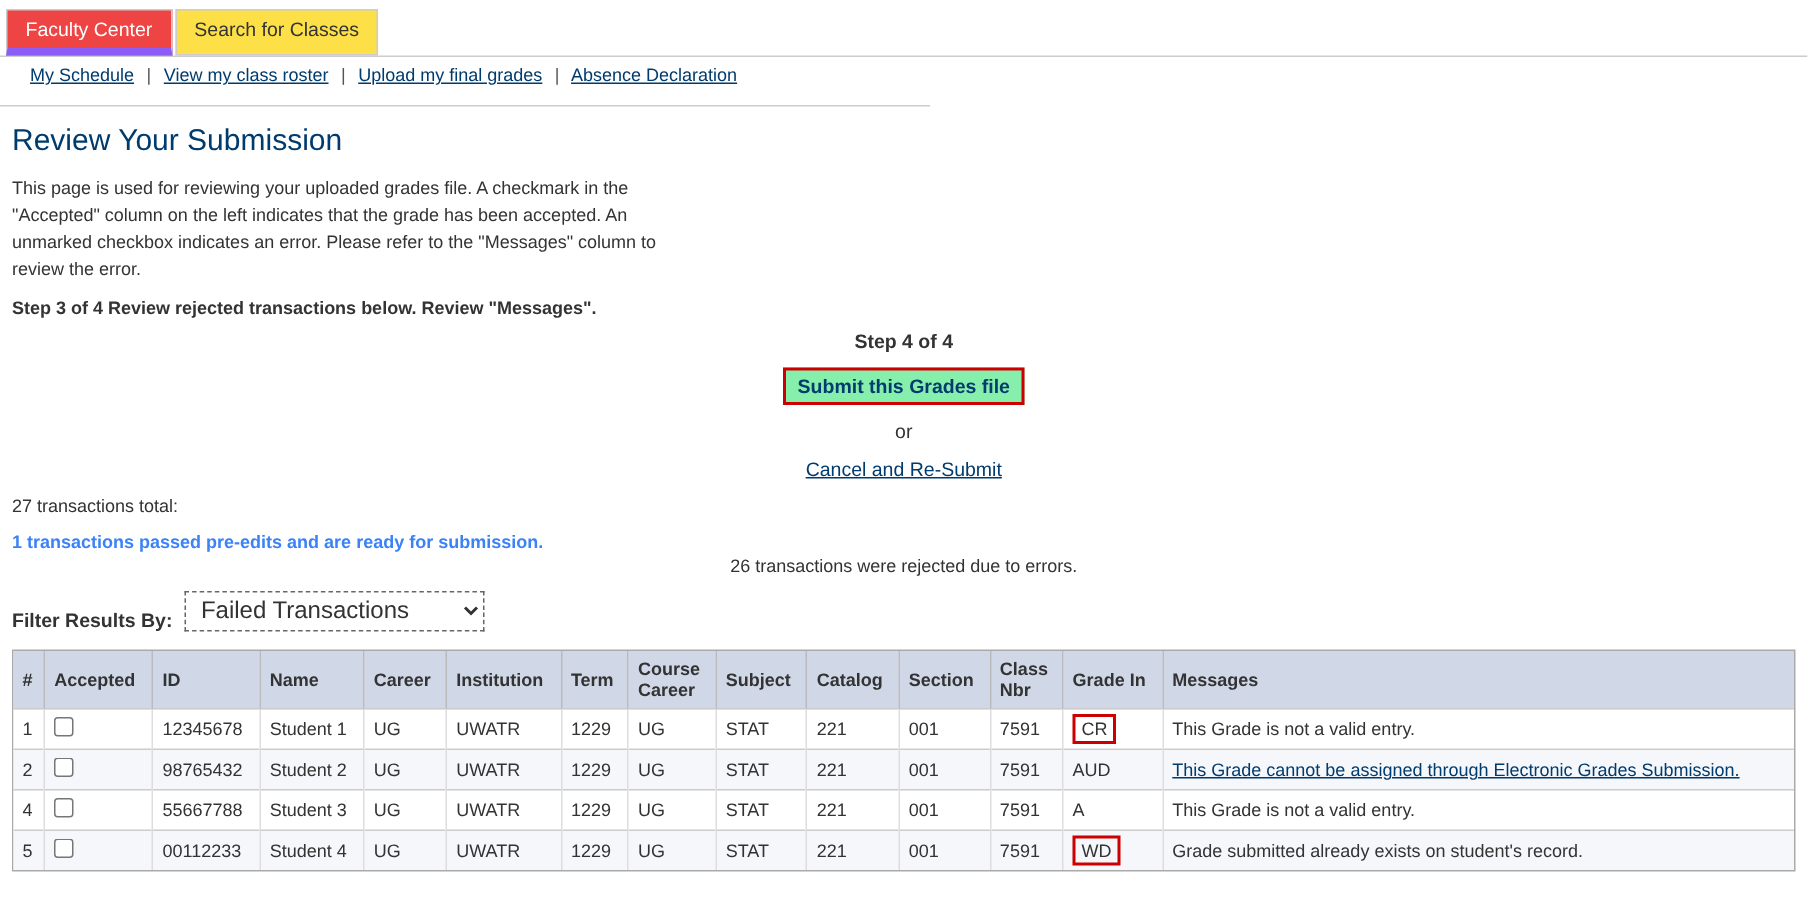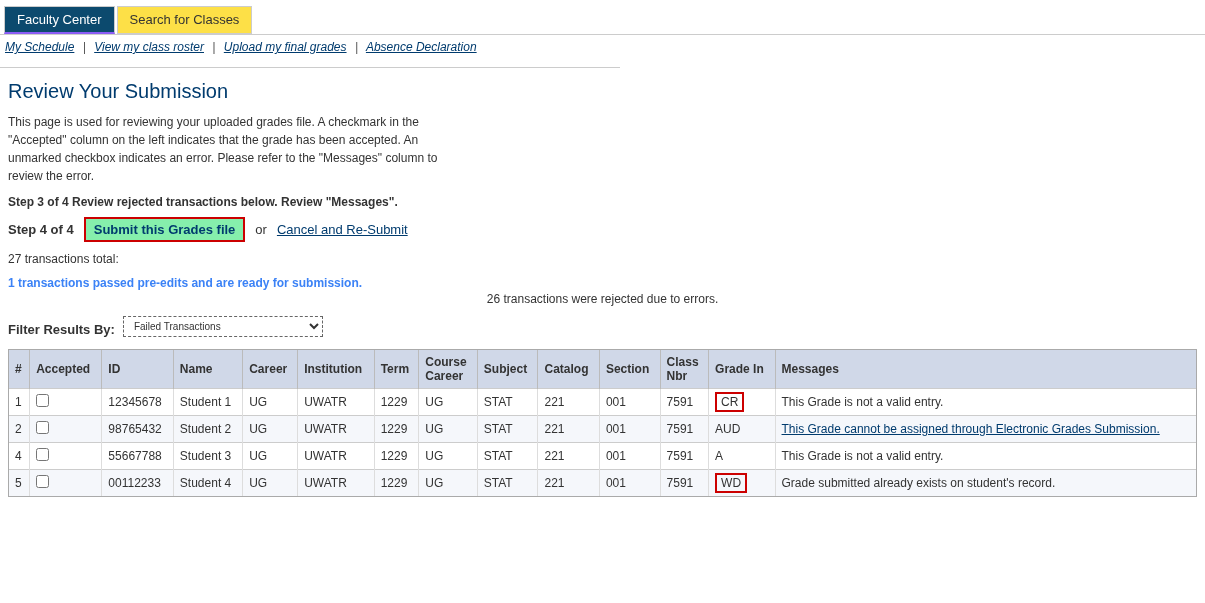--- a/index.html
+++ b/index.html
@@ -10,43 +10,43 @@
     .tab {
       padding: 5px 12px;
       border: 1px solid #ccc;
       background: #fde047;
       cursor: pointer;
       font-size: 13px;
       color: #333;
       margin-right: 2px;
     }
     .tab.active {
-      background: #0c4a6e;
+      background: #ef4444;
       color: #fff;
-      border-bottom: 2px solid #8b5cf6;
-    }
-
-    
-    .nav-links { padding: 5px 5px; font-size: 12px; font-style: italic; }
+      border-bottom: 5px solid #8b5cf6;
+    }
+
+    
+    .nav-links { padding: 5px 20px; font-size: 12px; }
     .nav-links a { color: #003b6e; text-decoration: underline; cursor: pointer; }
     .nav-links span { margin: 0 5px; color: #555; }
 
     
     .divider { border: none; border-top: 1px solid #ccc; margin: 8px 0 12px 0; width: 620px; }
 
     
     .main { padding: 0 8px 8px 8px; }
 
     .page-title { font-size: 20px; color: #003b6e; margin-bottom: 10px; font-weight: normal; }
 
     .description { font-size: 12px; color: #333; max-width: 440px; margin-bottom: 10px; line-height: 1.5; }
 
     .step3 { font-size: 12px; font-weight: bold; color: #333; margin-bottom: 8px; }
 
-    .step4-row { display: flex; align-items: center; gap: 10px; margin-bottom: 10px; font-size: 13px; }
+    .step4-row { display: flex; align-items: center; gap: 10px; margin-bottom: 10px; font-size: 13px; flex-direction: column; }
     .submit-btn {
       border: 2px solid #cc0000;
       background: #86efac;
       color: #003b6e;
       padding: 3px 8px;
       cursor: pointer;
       font-size: 13px;
       font-weight: bold;
     }
     .step4-label { font-weight: bold; }
@@ -54,21 +54,21 @@
     .cancel-link { color: #003b6e; text-decoration: underline; cursor: pointer; font-size: 13px; }
 
     .transactions-total { font-size: 12px; margin-bottom: 10px; }
 
     .passed-text { color: #3b82f6; font-size: 12px; margin-bottom: 2px; font-weight: bold; }
     .rejected-text { font-size: 12px; margin-bottom: 10px; text-align: center; }
 
     .filter-row { display: flex; align-items: flex-end; gap: 8px; font-size: 13px; font-weight: bold; margin-bottom: 12px; }
     .filter-select {
       padding: 3px 6px;
-      font-size: 10px;
+      font-size: 16px;
       border: 1px dashed #666;
       background: #fff;
       color: #333;
       min-width: 200px;
       cursor: pointer;
     }
 
     
     .table-wrapper { border: 1px solid #aaa; width: 100%; }
     table { width: 100%; border-collapse: collapse; font-size: 12px; }

